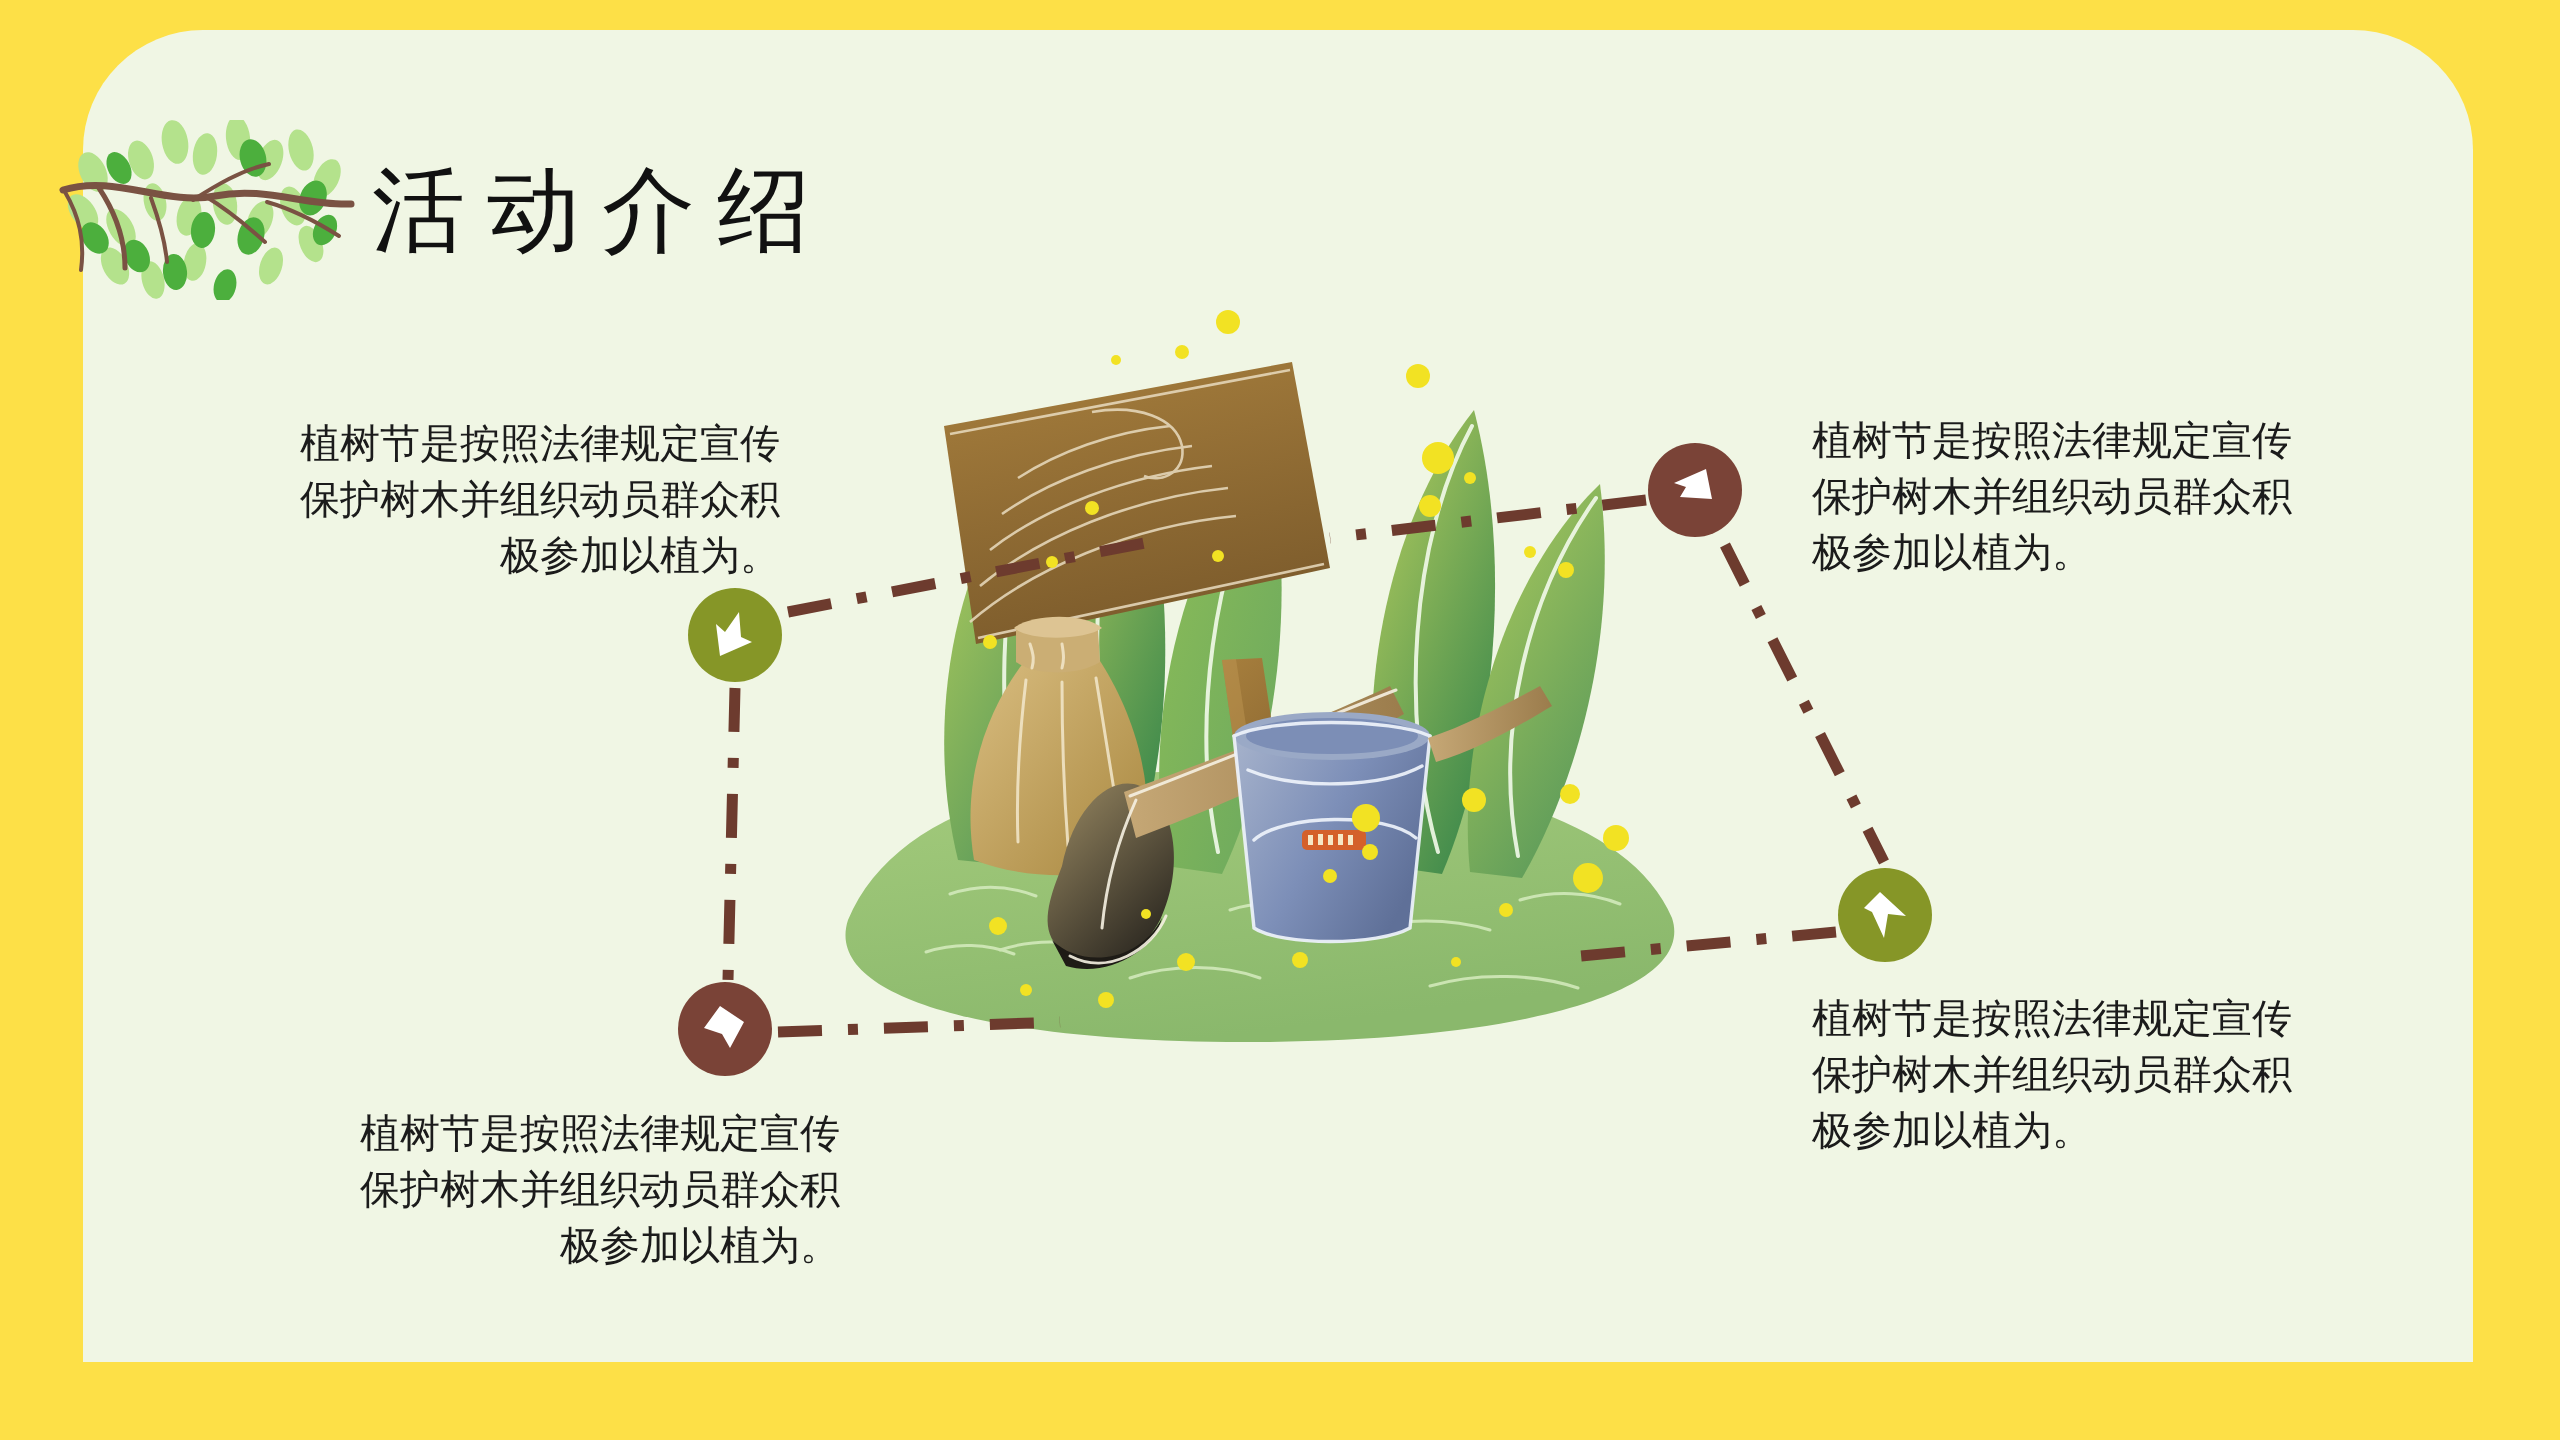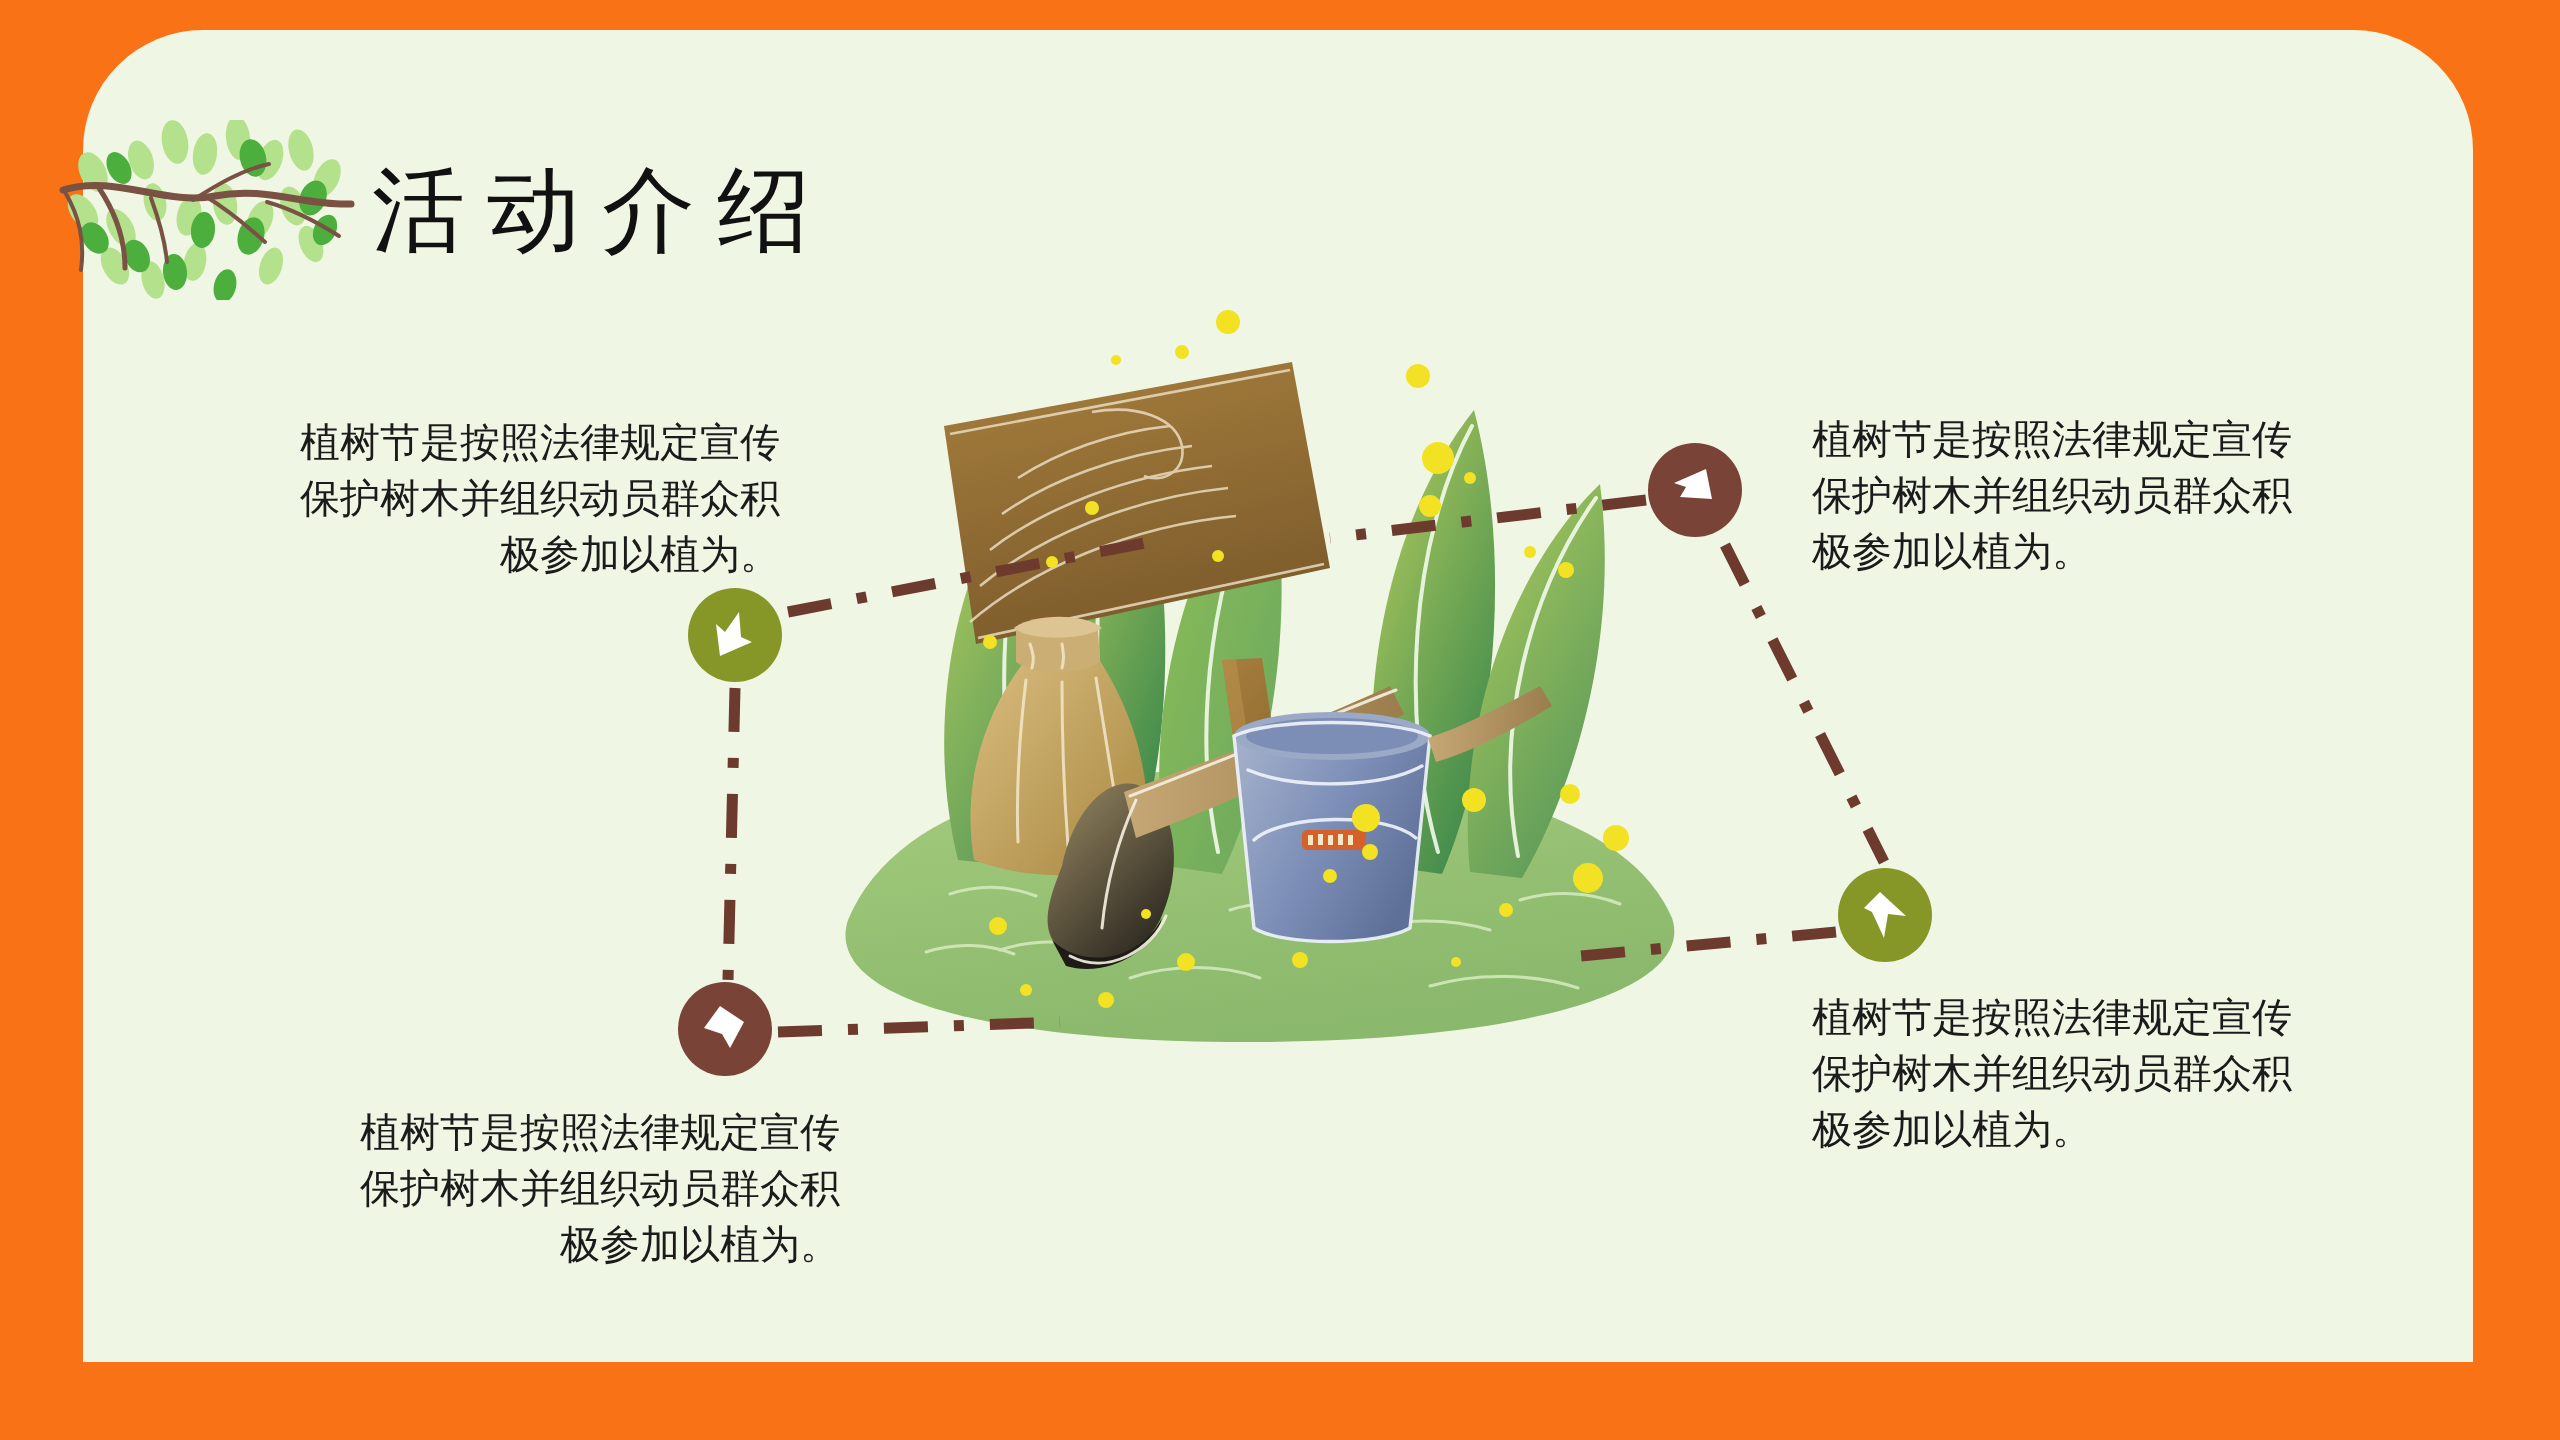--- a/index.html
+++ b/index.html
@@ -11,21 +11,21 @@
     width: 2560px;
     height: 1440px;
     overflow: hidden;
     font-family: "Liberation Sans", "DejaVu Sans", sans-serif;
   }
 
   #slide {
     position: relative;
     width: 2560px;
     height: 1440px;
-    background: #f97316;
+    background: #fde047;
   }
 
   
   .card {
     position: absolute;
     left: 83px;
     top: 30px;
     width: 2390px;
     height: 1332px;
     background: #f0f6e4;
@@ -95,21 +95,20 @@
 
   
   .txt {
     position: absolute;
     font-size: 40px;
     line-height: 1.40;
     color: #1b1b1b;
     width: 540px;
     white-space: pre-line;
     letter-spacing: 0px;
-    font-family: Liberation Serif, serif;
   }
   .txt.right-align { text-align: right; }
   .txt.left-align  { text-align: left; }
 
   .t1 { left: 240px;  top: 415px;  }
   .t2 { left: 1812px; top: 412px;  }
   .t3 { left: 300px;  top: 1105px; }
   .t4 { left: 1812px; top: 990px;  }
 </style>
 </head>

